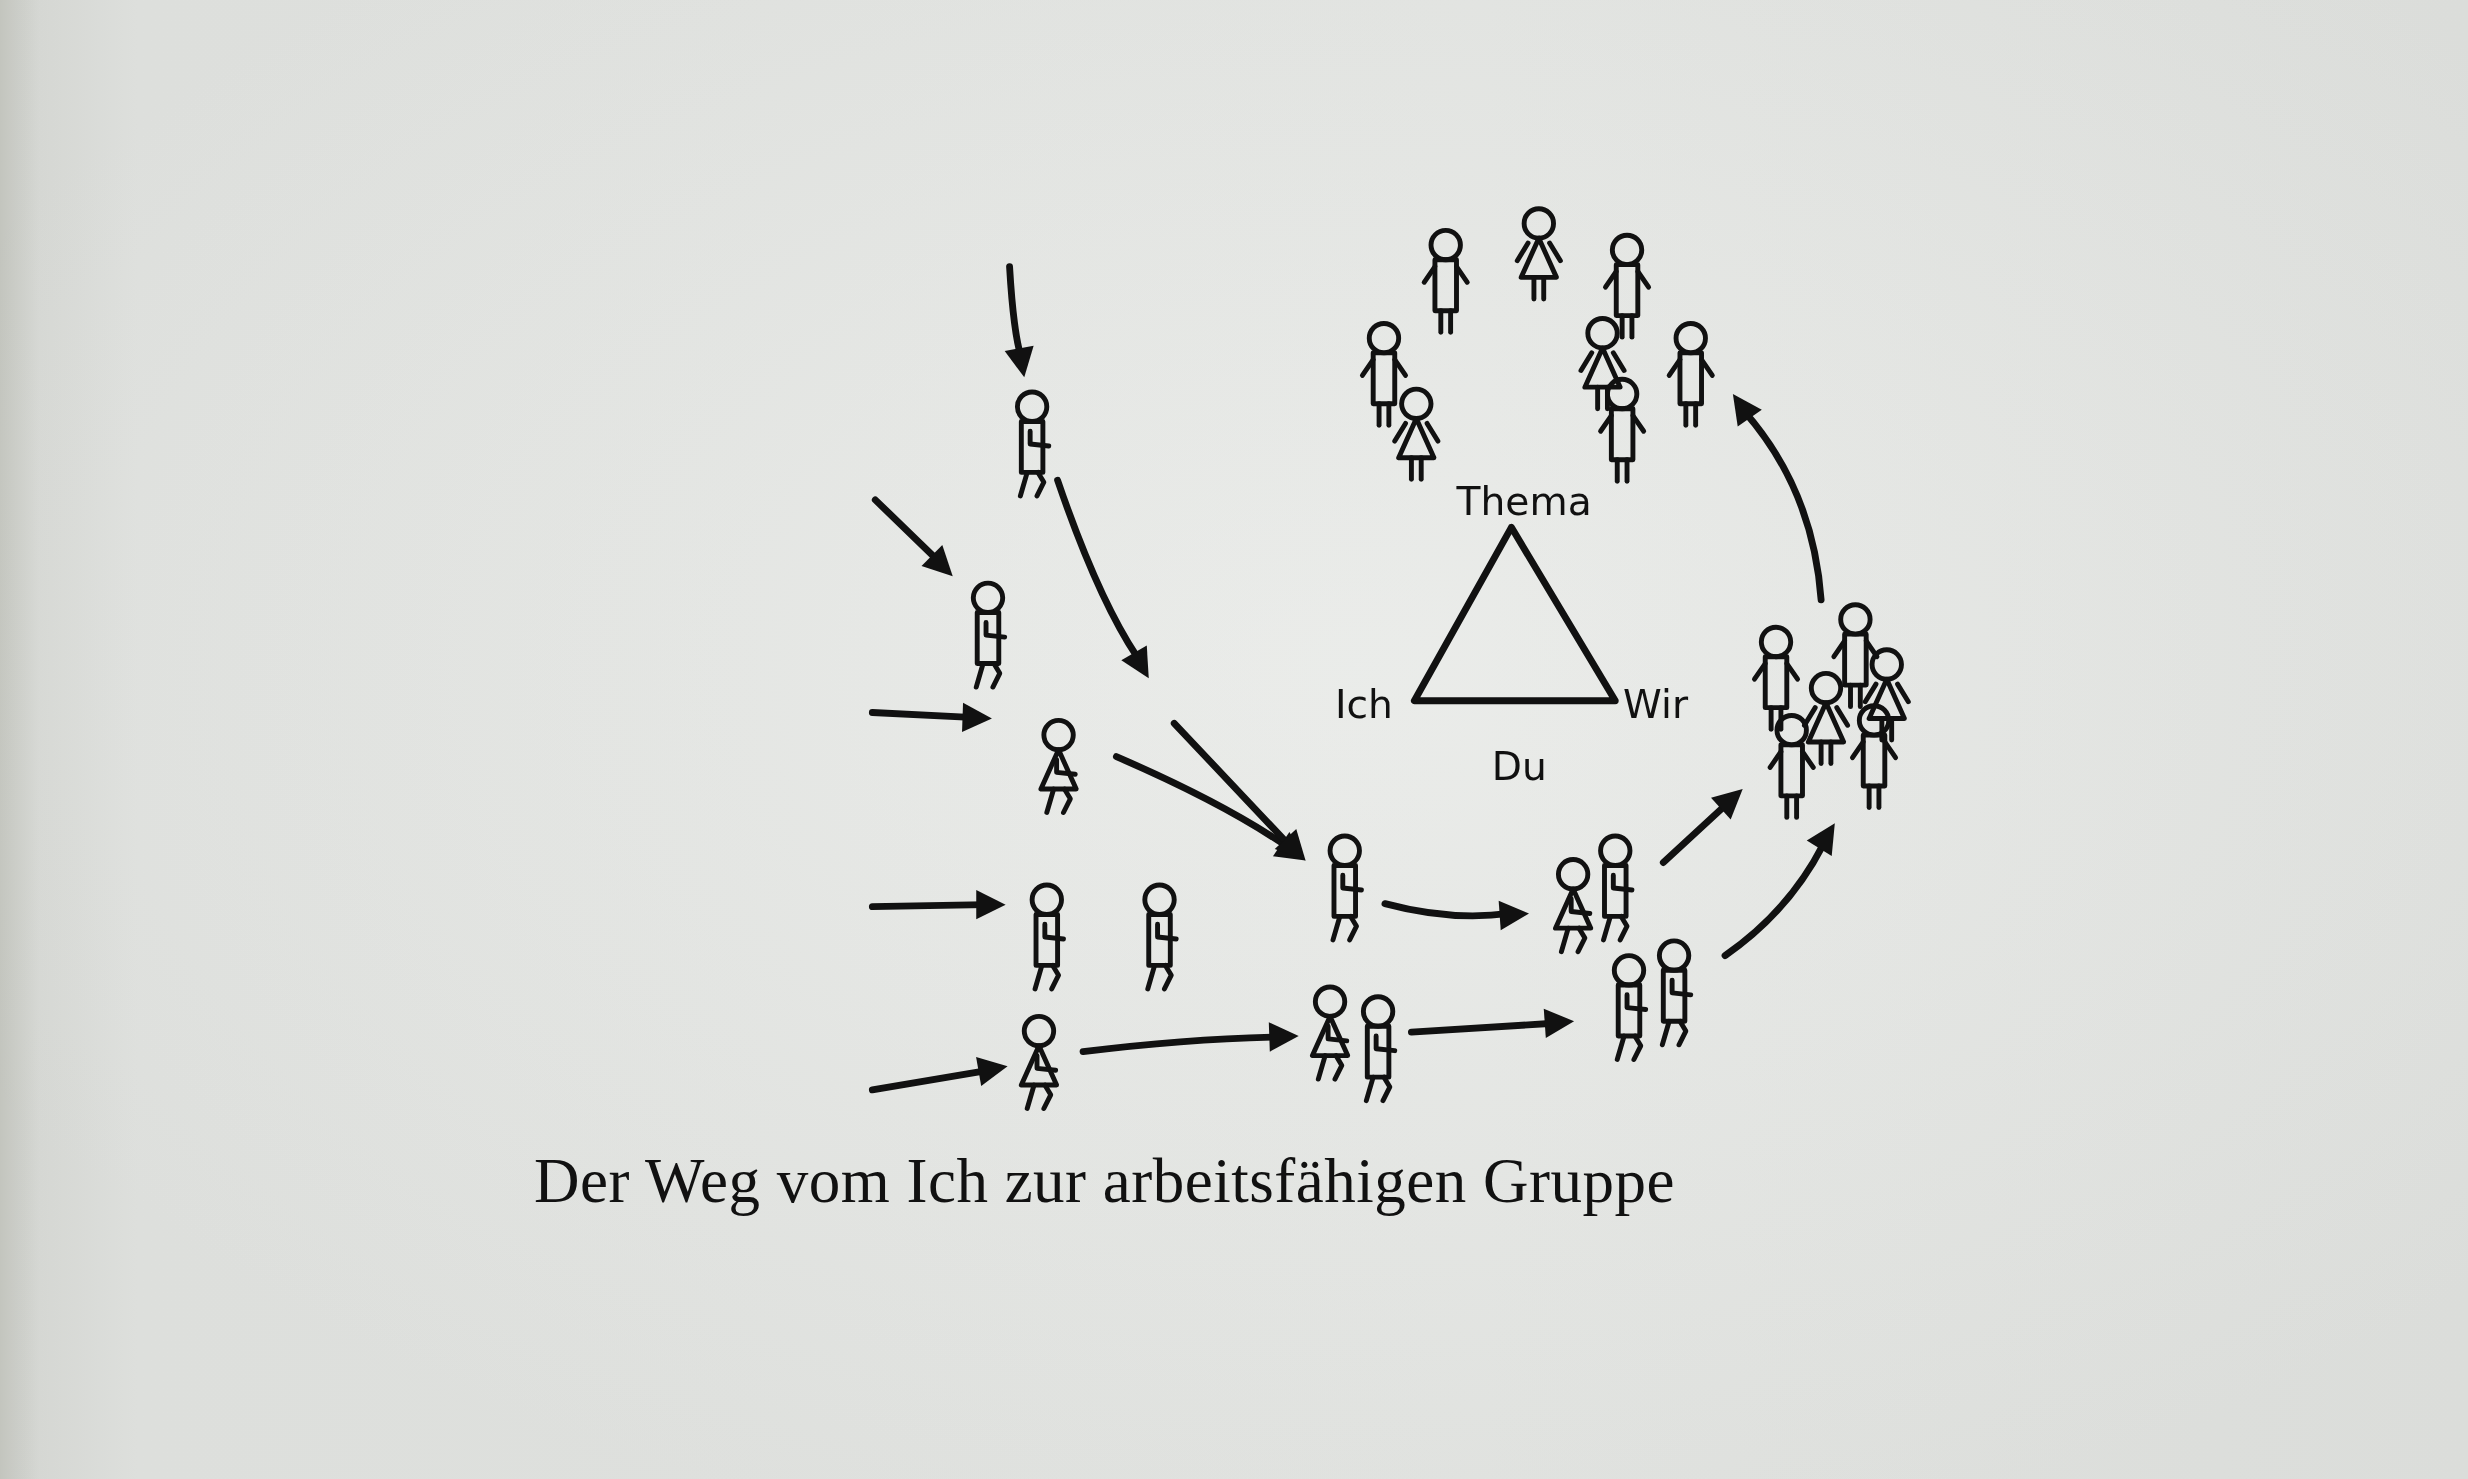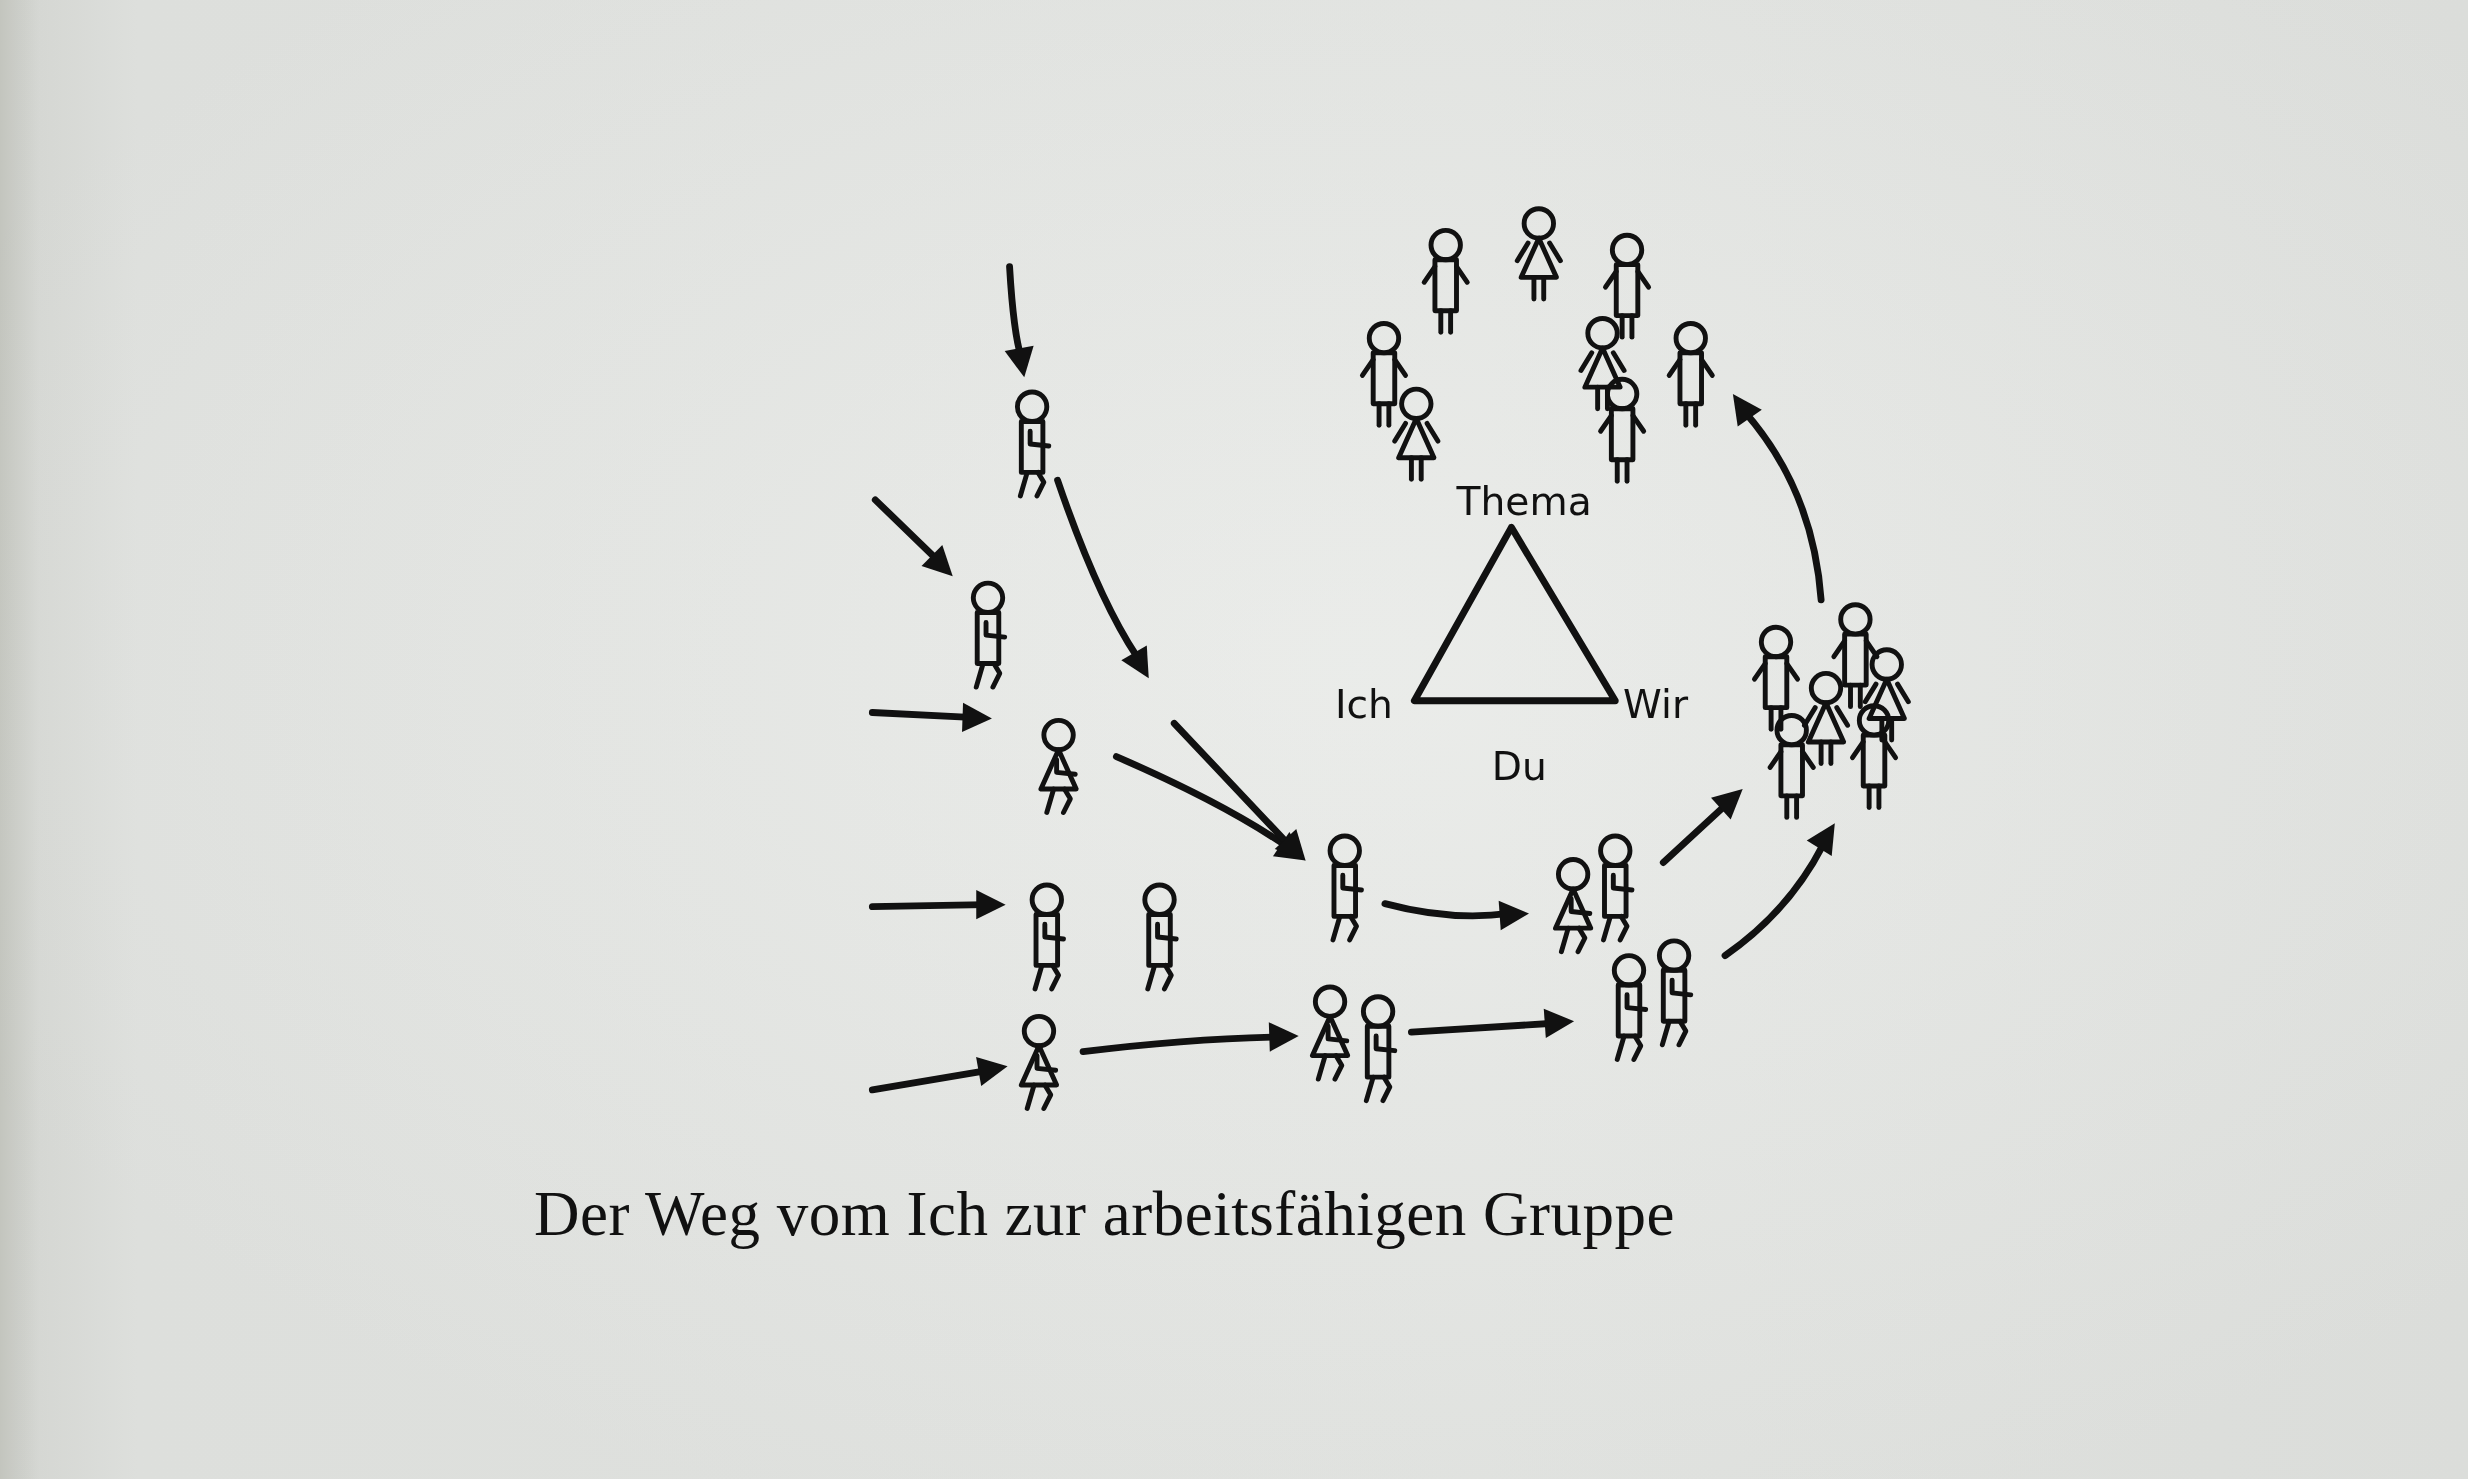--- a/index.html
+++ b/index.html
@@ -15,21 +15,21 @@
   }
   svg.diagram { position:absolute; left:0; top:0; }
   .fig { fill:none; stroke:#111; stroke-width:5; stroke-linecap:round; stroke-linejoin:round; }
   .arrow-line { fill:none; stroke:#111; stroke-width:7; stroke-linecap:round; }
   .arrow-head { fill:#111; }
   .tri { fill:none; stroke:#111; stroke-width:7; stroke-linejoin:round; }
   .lbl {
     font-family:"DejaVu Sans", sans-serif; font-size:40px; fill:#111; font-weight:500;
   }
   .caption {
-    position:absolute; left:534px; top:1178px;
+    position:absolute; left:534px; top:1145px;
     font-family:"Liberation Serif", "DejaVu Serif", serif;
     font-size:63px; color:#111; letter-spacing:0.5px; white-space:nowrap;
   }
 </style>
 </head>
 <body>
 
 <div class="page-shade"></div>
 
 <svg class="diagram" width="2469" height="1479" viewBox="0 0 2519 1509">

